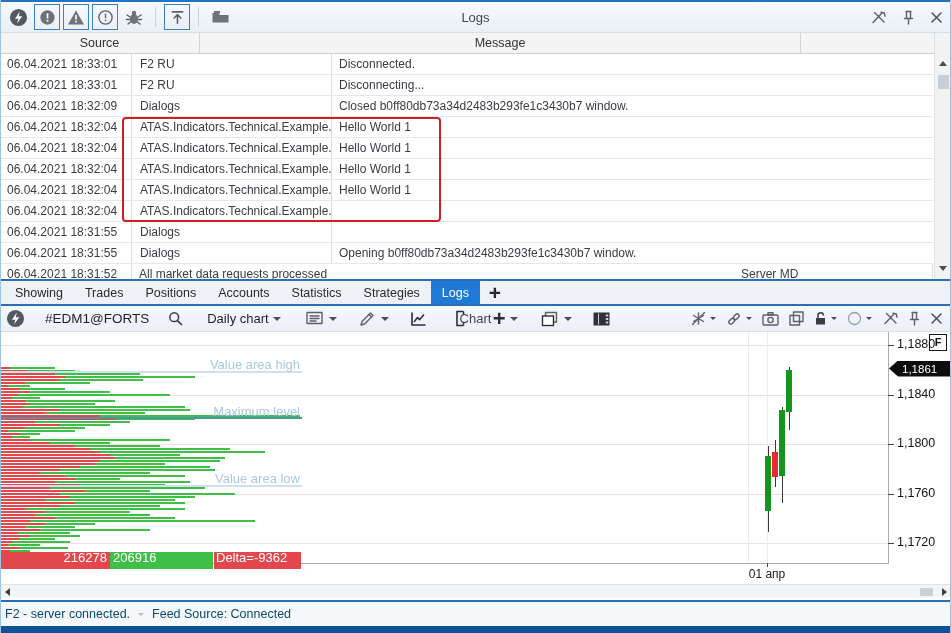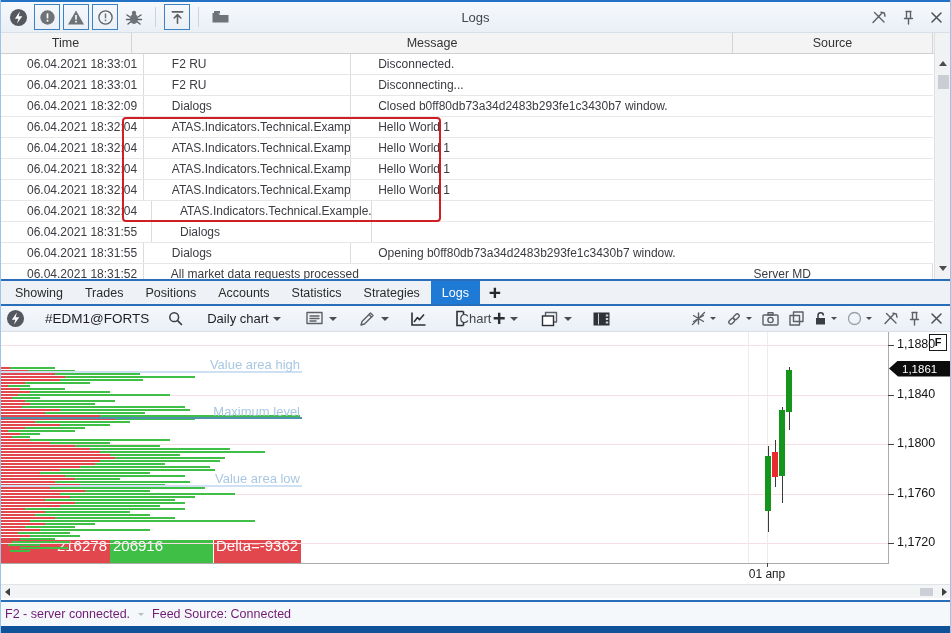--- a/index.html
+++ b/index.html
@@ -22,21 +22,21 @@
   .caret { width:0; height:0; border-left:4px solid transparent; border-right:4px solid transparent; border-top:4px solid #4a4e53; }
   .caret.sm { border-left-width:3px; border-right-width:3px; border-top-width:3px; }
 
   
   #logs-table { position:relative; height:246px; background:#fff; overflow:hidden; }
   .thead { display:flex; height:21px; background:#f4f4f4; border-bottom:1px solid #cfcfcf; font-size:12.5px; color:#333; }
   .thead .hcell { display:flex; align-items:center; justify-content:center; border-right:1px solid #d4d4d4; }
   .h-time { width:132px; } .h-source { width:200px; } .h-message { width:601px; }
   #log-rows { position:absolute; top:21px; left:0; width:933px; height:225px; overflow:hidden; }
   .trow { display:flex; height:21px; border-bottom:1px solid #e7e7e7; font-size:12px; color:#3b3b42; background:#fff; }
-  .tcell { line-height:20px; white-space:nowrap; overflow:hidden; border-right:1px solid #dcdcdc;margin-left:20px; }
+  .tcell { line-height:20px; white-space:nowrap; overflow:hidden; border-right:1px solid #dcdcdc; }
   .c-time { width:132px; padding-left:7px; }
   .c-source { width:200px; padding-left:8px; }
   .c-message { width:601px; padding-left:7px; border-right:none; }
   #red-box { position:absolute; left:122px; top:84px; width:319px; height:105px; border:2.5px solid #d01f24; border-radius:4px; z-index:6; pointer-events:none; }
   
   #vscroll { position:absolute; right:0; top:0; width:17px; height:246px; background:#f1f2f4; border-left:1px solid #e0e0e0; z-index:7; }
   .sb-arrow { position:absolute; left:4px; width:0; height:0; }
   #vs-up { top:28px; border-left:4.5px solid transparent; border-right:4.5px solid transparent; border-bottom:5px solid #4d4d4d; }
   #vs-dn { bottom:8px; border-left:4.5px solid transparent; border-right:4.5px solid transparent; border-top:5px solid #4d4d4d; }
   #vs-thumb { position:absolute; left:3px; top:42px; width:11px; height:14px; background:#c9cdd4; }
@@ -69,33 +69,33 @@
   .candle.down { background:#ea2a30; }
   #axis-v { position:absolute; left:888px; top:0; width:1px; height:231px; background:#ababab; }
   #axis-h { position:absolute; left:0; top:231px; width:889px; height:1px; background:#ababab; }
   .ytick-dash { position:absolute; left:888px; width:6px; height:1px; background:#444; }
   .ytick-label { position:absolute; left:897px; font-size:12.5px; color:#141414; }
   #price-badge { position:absolute; left:889px; width:62px; height:16px; background:#0c0c0c; color:#fff; font-size:11.5px; line-height:16px; padding-left:13px; clip-path:polygon(9px 0,100% 0,100% 100%,9px 100%,0 50%); }
   #fbox { position:absolute; left:929px; top:2px; width:18px; height:17px; background:#fff; border:1.5px solid #1a1a1a; font-size:11px; font-weight:bold; color:#111; text-align:center; line-height:14px; }
   #xtick { position:absolute; left:767px; top:231px; width:1px; height:4px; background:#444; }
   #xlabel { position:absolute; left:740px; top:235px; width:54px; text-align:center; font-size:12px; color:#222; }
   
-  .fseg { position:absolute; top:208px; height:23px; color:#fff; font-size:15px; line-height:11px; white-space:nowrap; }
+  .fseg { position:absolute; top:220px; height:17px; color:#fff; font-size:13px; line-height:11px; white-space:nowrap; }
   #fseg-bid { left:0; width:110px; background:#e2474e; text-align:right; padding-right:3px; }
   #fseg-ask { left:110px; width:103px; background:#3fbf45; text-align:left; padding-left:3px; }
   #fseg-delta { left:214px; width:87px; background:#e2474e; text-align:left; padding-left:2px; }
   
   #hscroll { position:absolute; left:0; top:252px; width:951px; height:14px; background:#f2f4f6; border-top:1px solid #e0e3e7; }
   #hs-left { position:absolute; left:5px; top:3px; width:0; height:0; border-top:4.5px solid transparent; border-bottom:4.5px solid transparent; border-right:5px solid #3f3f3f; }
   #hs-right { position:absolute; right:4px; top:3px; width:0; height:0; border-top:4.5px solid transparent; border-bottom:4.5px solid transparent; border-left:5px solid #3f3f3f; }
   #hs-thumb { position:absolute; right:18px; top:3px; width:13px; height:8px; background:#ccd0d6; }
 
   
   #status-bar { height:24px; background:#f5f8fa; display:flex; align-items:center; padding-left:5px; gap:8px; }
-  .status-text { font-size:12.5px; color:#701a75; }
+  .status-text { font-size:12.5px; color:#0c4a6e; }
   #bottom-strip { height:7px; background:#10529a; }
 
   svg { display:block; }
   .ic { stroke:#5d6166; stroke-width:1.4; fill:none; stroke-linecap:round; stroke-linejoin:round; }
   .icf { fill:#6e7378; stroke:none; }
 </style>
 </head>
 <body>
 
 <div id="app">
@@ -169,23 +169,22 @@
         <span>
           <svg width="13" height="13" viewBox="0 0 13 13">
               <path d="M2 2 L11 11 M11 2 L2 11" stroke="#4c4f54" stroke-width="1.5" fill="none" stroke-linecap="round"></path>
             </svg>
         </span>
       </div>
     </div>
 
     <div id="logs-table">
       <div class="thead">
-        <div class="hcell h-time">Time</div>
+        <div class="hcell h-source">Source</div>
         <div class="hcell h-message">Message</div>
-        <div class="hcell h-source">Source</div>
       </div>
       <div id="log-rows">
           <div class="trow">
             <div class="tcell c-time">06.04.2021 18:33:01</div>
             <div class="tcell c-source">F2 RU</div>
             <div class="tcell c-message">Disconnected.</div>
           </div>
           <div class="trow">
             <div class="tcell c-time">06.04.2021 18:33:01</div>
             <div class="tcell c-source">F2 RU</div>

